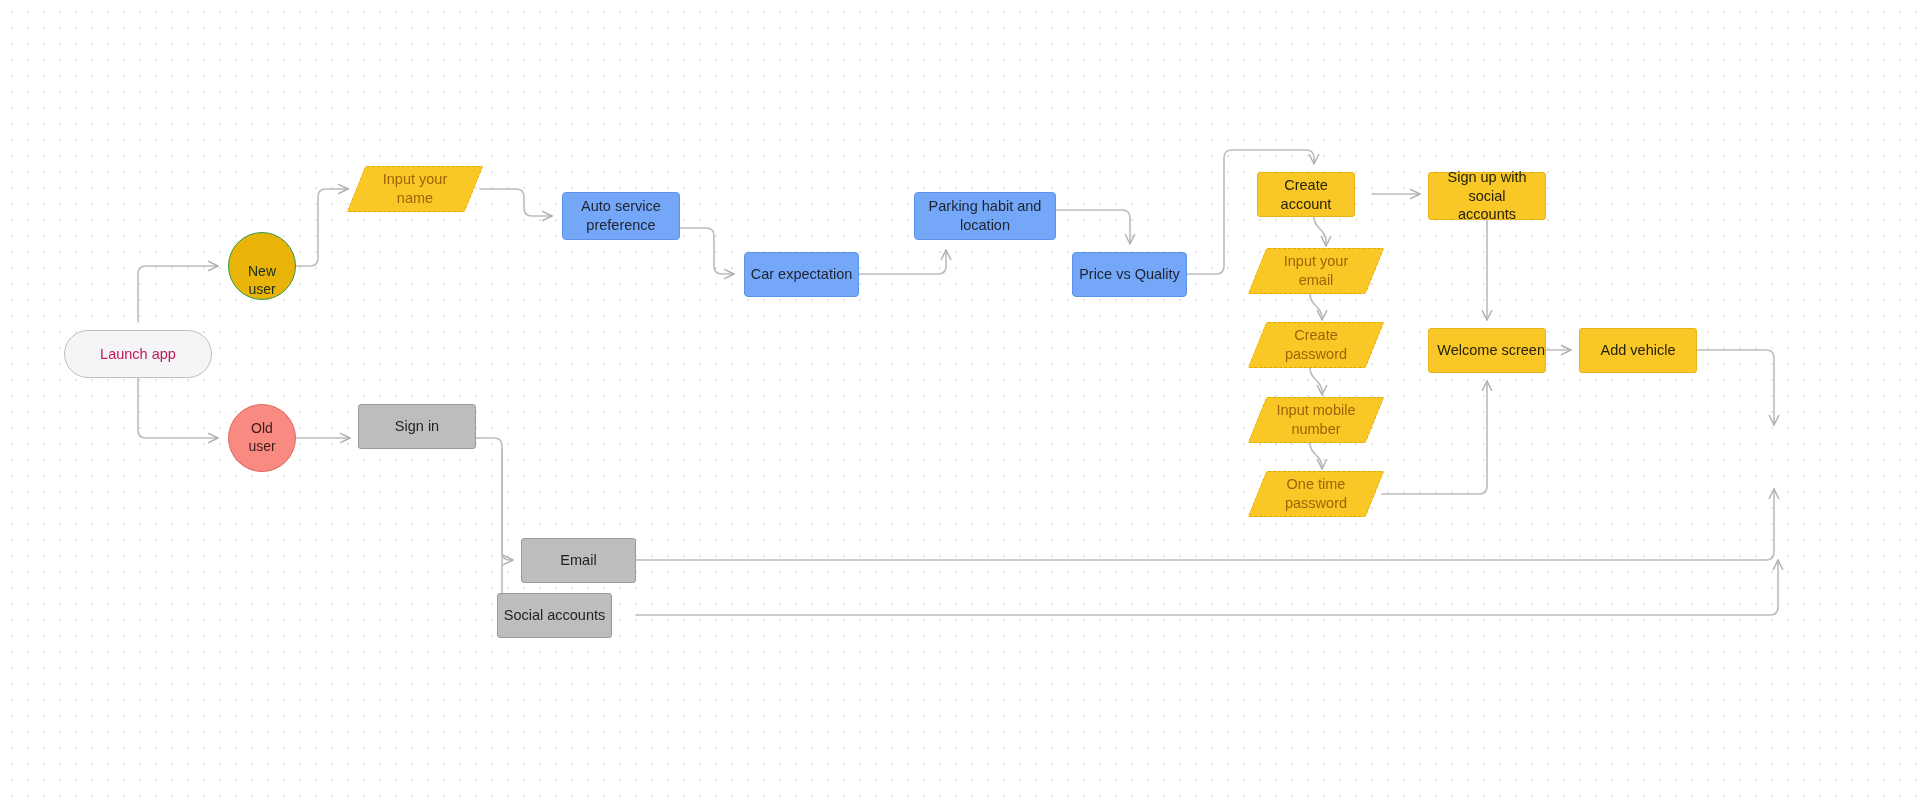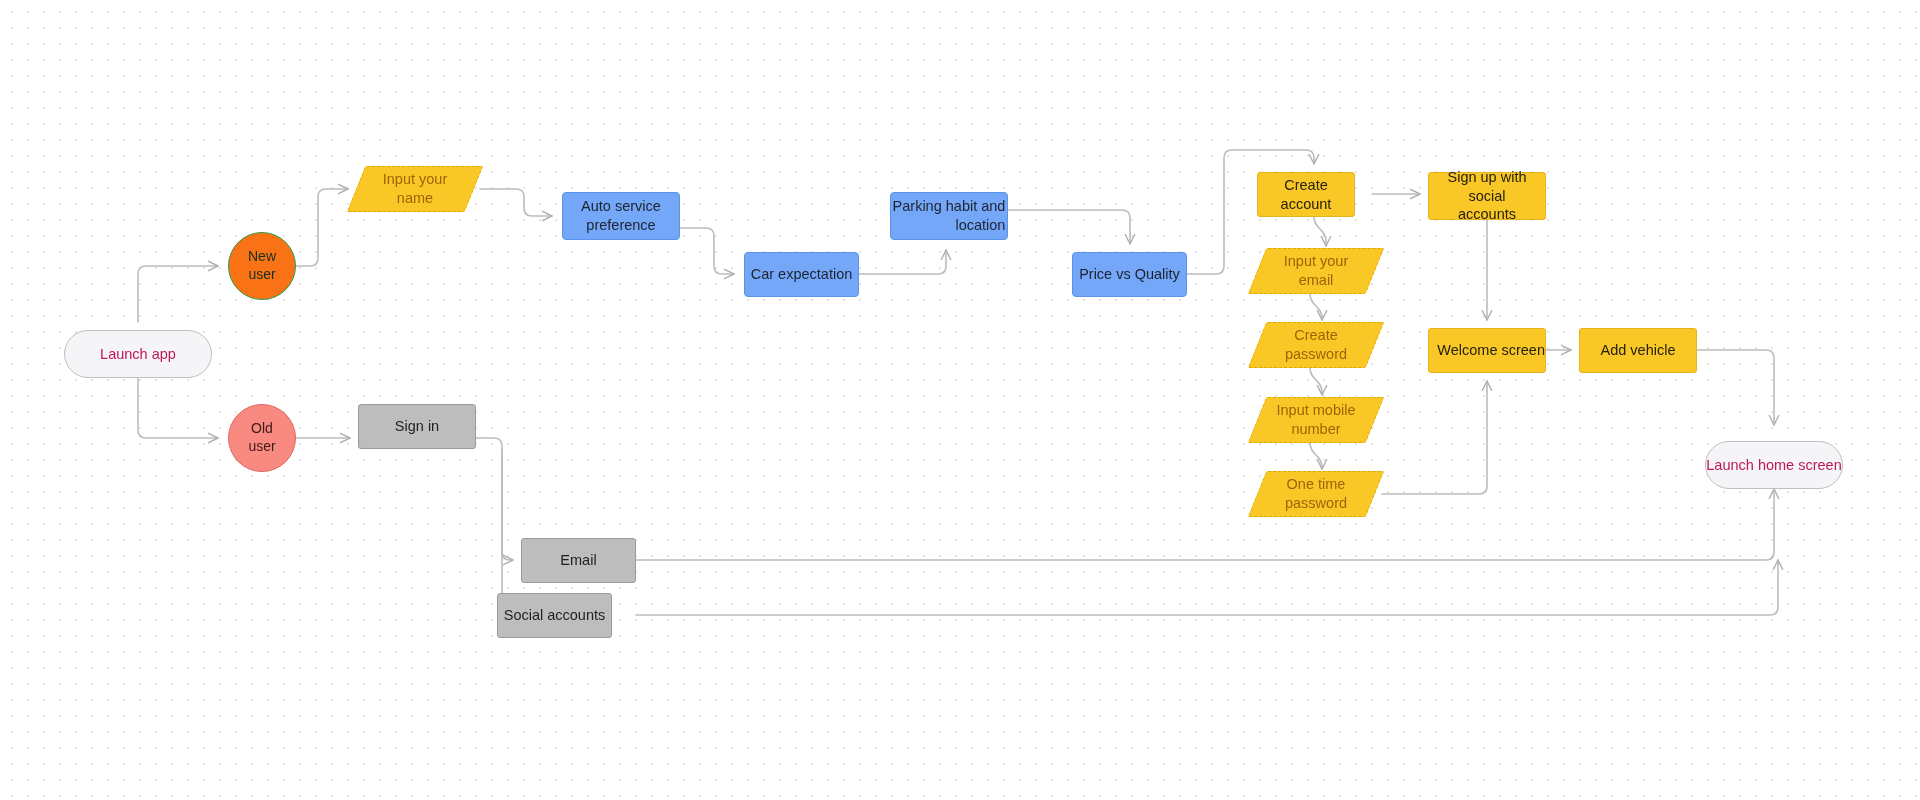--- a/index.html
+++ b/index.html
@@ -19,21 +19,21 @@
   .node{position:absolute;box-sizing:border-box;display:flex;align-items:center;justify-content:center;text-align:center;}
   .node .lbl{display:block;line-height:1.28;pointer-events:none;}
 
   
   .pill{
     background:#f5f5f7;border:1.6px solid #bfbfc4;border-radius:999px;
     color:#be185d;font-size:14.5px;margin-top:8px;
   }
   
   .circle{border-radius:50%;font-size:14px;color:#15321f;font-weight:400;}
-  .circle.green{background:#f97316;border:1.8px solid #2f9c4c;color:#16301f;}
+  .circle.green{background:#eab308;border:1.8px solid #2f9c4c;color:#16301f;align-items:flex-end;}
   .circle.red{background:#f98a82;border:1.8px solid #e0675f;color:#3a1b18;}
 
   
   .blue{
     background:#74a7f7;border:1.4px solid #5b93ea;border-radius:4px;
     color:#1d2330;font-size:14.5px;
   }
   
   .gray{
     background:#bdbdbd;border:1.6px solid #9a9a9a;border-radius:3px;
@@ -136,21 +136,21 @@
   </div>
 
   <div class="node blue" style="left:562px;top:192px;width:118px;height:48px;">
     <span class="lbl">Auto service<br>preference</span>
   </div>
 
   <div class="node blue" style="left:744px;top:252px;width:115px;height:45px;">
     <span class="lbl">Car expectation</span>
   </div>
 
-  <div class="node blue" style="left:890px;top:192px;width:118px;height:48px;text-align:right;">
+  <div class="node blue" style="left:914px;top:192px;width:142px;height:48px;">
     <span class="lbl">Parking habit and<br>location</span>
   </div>
 
   <div class="node blue" style="left:1072px;top:252px;width:115px;height:45px;">
     <span class="lbl">Price vs Quality</span>
   </div>
 
   <div class="node yellow" style="left:1257px;top:172px;width:98px;height:45px;">
     <span class="lbl">Create account</span>
   </div>
@@ -200,17 +200,14 @@
   </div>
 
   <div class="node gray" style="left:497px;top:593px;width:115px;height:45px;">
     <span class="lbl">Social accounts</span>
   </div>
 
   <div class="node gray" style="left:358px;top:404px;width:118px;height:45px;">
     <span class="lbl">Sign in</span>
   </div>
 
-  <div class="node pill" style="left:1705px;top:433px;width:138px;height:48px;">
-    <span class="lbl">Launch home screen</span>
-  </div>
 
 </div>
 
 </body></html>

